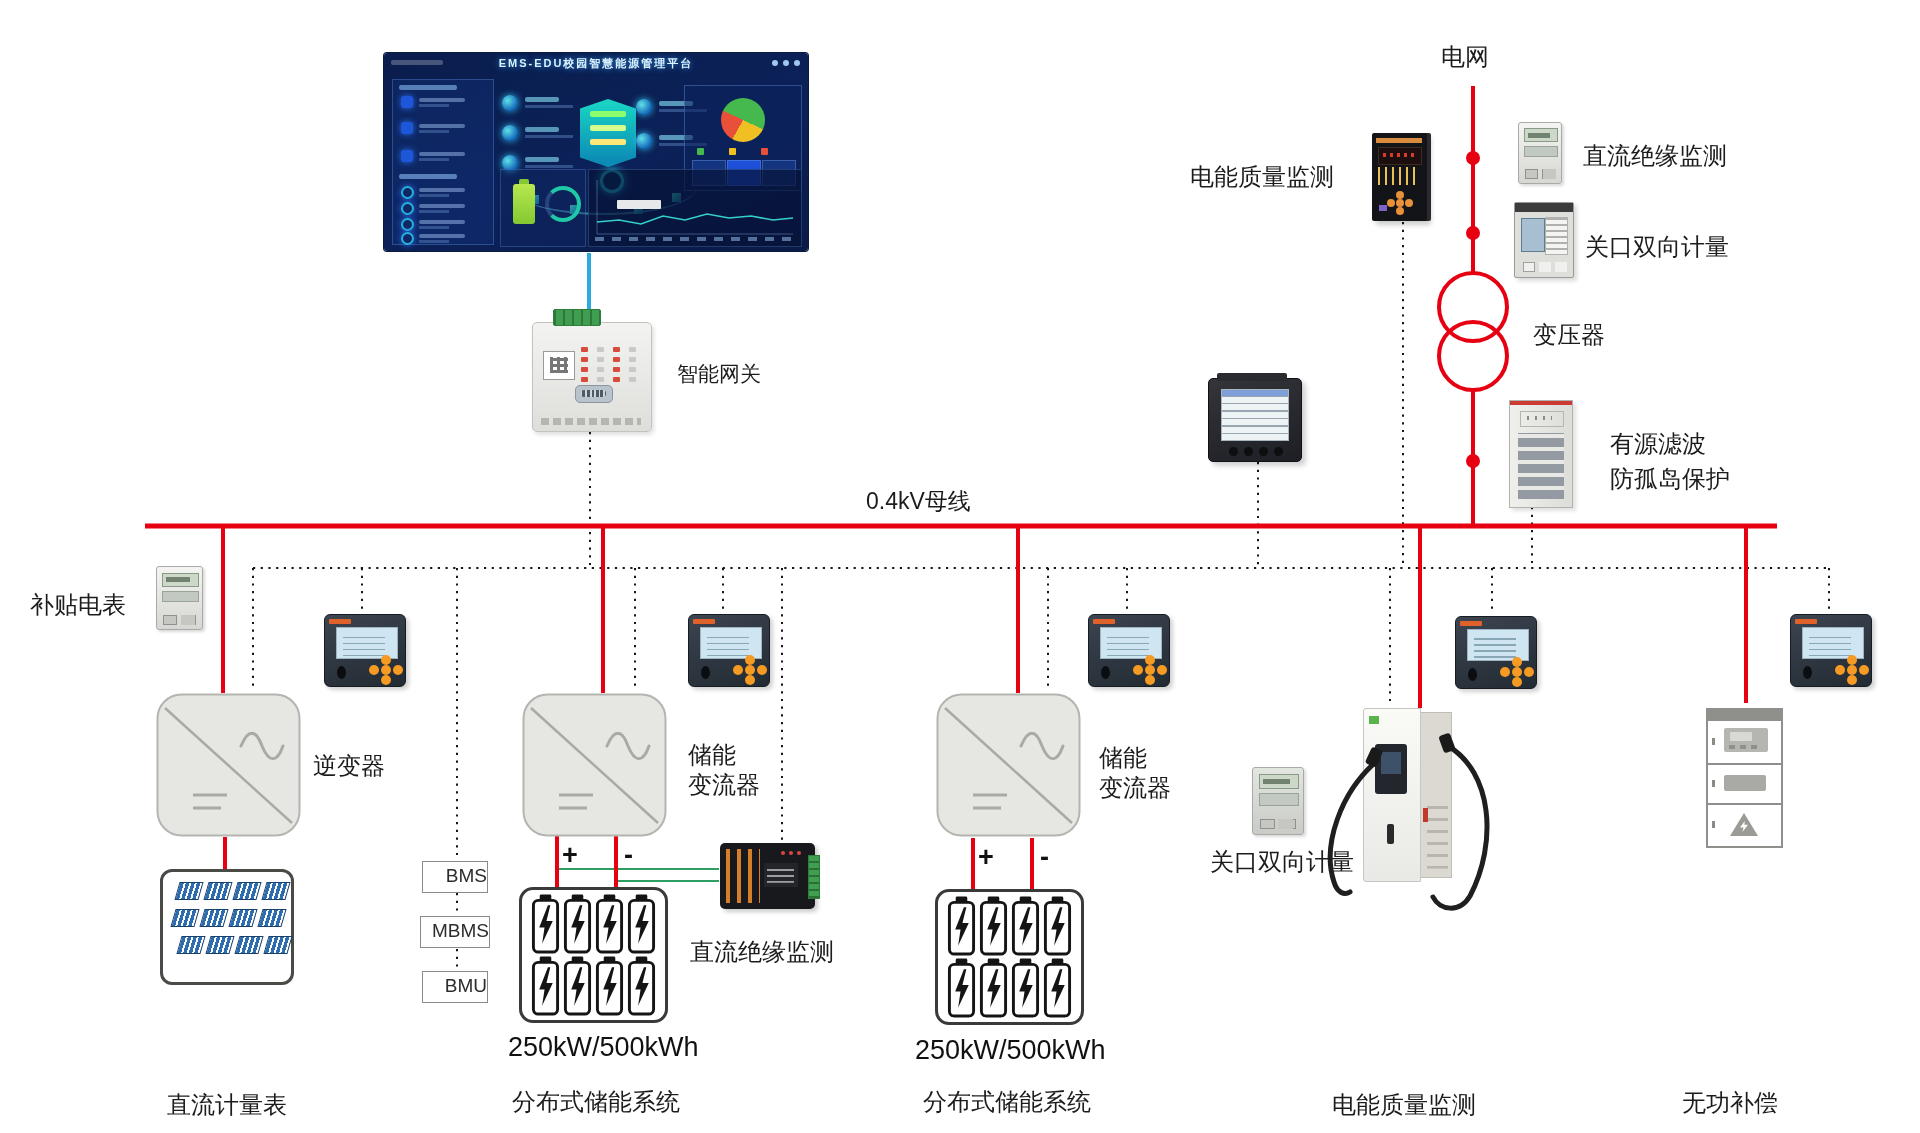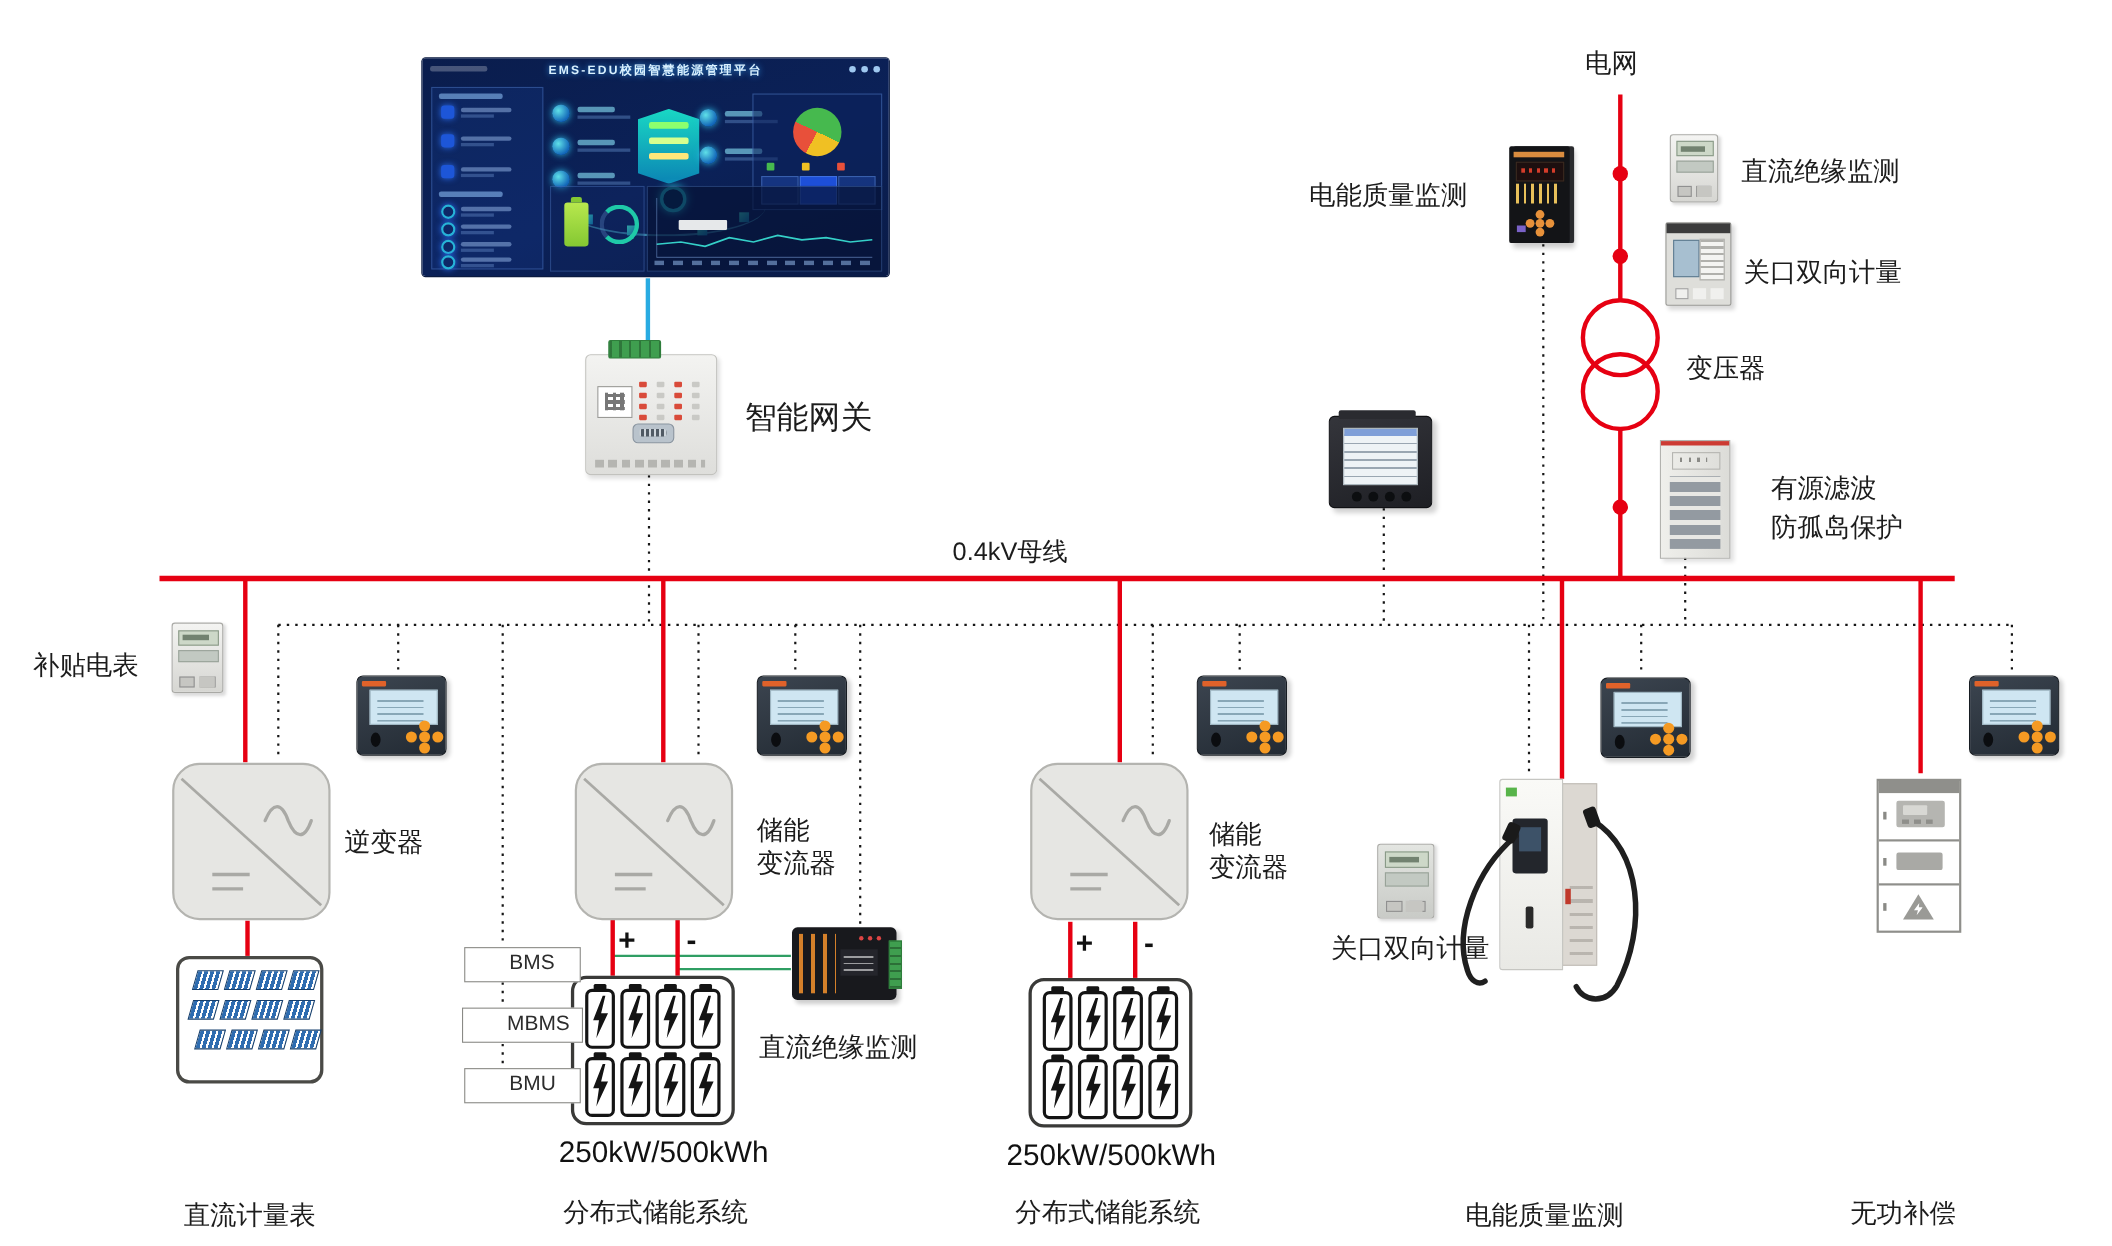--- a/index.html
+++ b/index.html
@@ -170,21 +170,21 @@
   .pv-cell{width:22px;height:16px;transform:skewX(-16deg);border:1.5px solid #17406e;
       background:repeating-linear-gradient(90deg,#2e6cb0 0 3.5px,#fff 3.5px 5.5px);}
 
   
   .bbox{width:149px;height:136px;border:3px solid #3a3a38;border-radius:14px;background:#fff;
       display:flex;flex-wrap:wrap;justify-content:center;align-content:center;gap:1px 3px;box-sizing:border-box;}
   .batt{width:29px;height:61px;}
 
   
   .bmsbox{position:absolute;z-index:4;border:1.5px solid #8a8a86;background:#fff;font-size:19px;color:#2c2c2c;
-      text-align:left;line-height:28px;padding-left:40px;}
+      text-align:right;line-height:28px;}
 
   
   .pile{left:1363px;top:708px;width:88px;height:172px;}
   .pile-front{position:absolute;left:0;top:0;width:56px;height:172px;background:linear-gradient(180deg,#fafaf7,#e9e9e5);
       border:1px solid #c6c6c2;border-radius:3px 0 0 3px;}
   .pile-side{position:absolute;left:57px;top:4px;width:30px;height:164px;background:#dcd8d2;border:1px solid #c0bcb6;
       background-image:repeating-linear-gradient(0deg,rgba(120,115,108,.35) 0 3px,transparent 3px 12px);
       background-size:70% 40%;background-position:6px 90px;background-repeat:no-repeat;}
   .pile-screen{position:absolute;left:12px;top:36px;width:32px;height:50px;background:#23262c;border-radius:3px;}
   .pile-screen:before{content:"";position:absolute;left:6px;top:8px;width:20px;height:22px;background:#3d5268;}
@@ -399,21 +399,21 @@
         <i style="left:32px;top:20px"></i>
         <i style="left:48px;top:20px"></i>
       <i style="left:0;top:30px"></i>
         <i style="left:16px;top:30px"></i>
         <i style="left:32px;top:30px"></i>
         <i style="left:48px;top:30px"></i>
     </div>
     <div class="gw-db9"></div>
     <div class="gw-strip"></div>
   </div>
-  <div class="lbl" style="left:677px;top:360px;font-size:29px">智能网关</div>
+  <div class="lbl" style="left:677px;top:360px;font-size:21px">智能网关</div>
 
   <div class="lbl" style="left:1441px;top:41px">电网</div>
 
   <div class="dev pq">
     <div class="pq-screen"></div>
     <div class="pq-leds"></div>
     <div class="pq-keys"></div>
       <i></i>
   </div>
   <div class="lbl" style="left:1190px;top:161px">电能质量监测</div>

